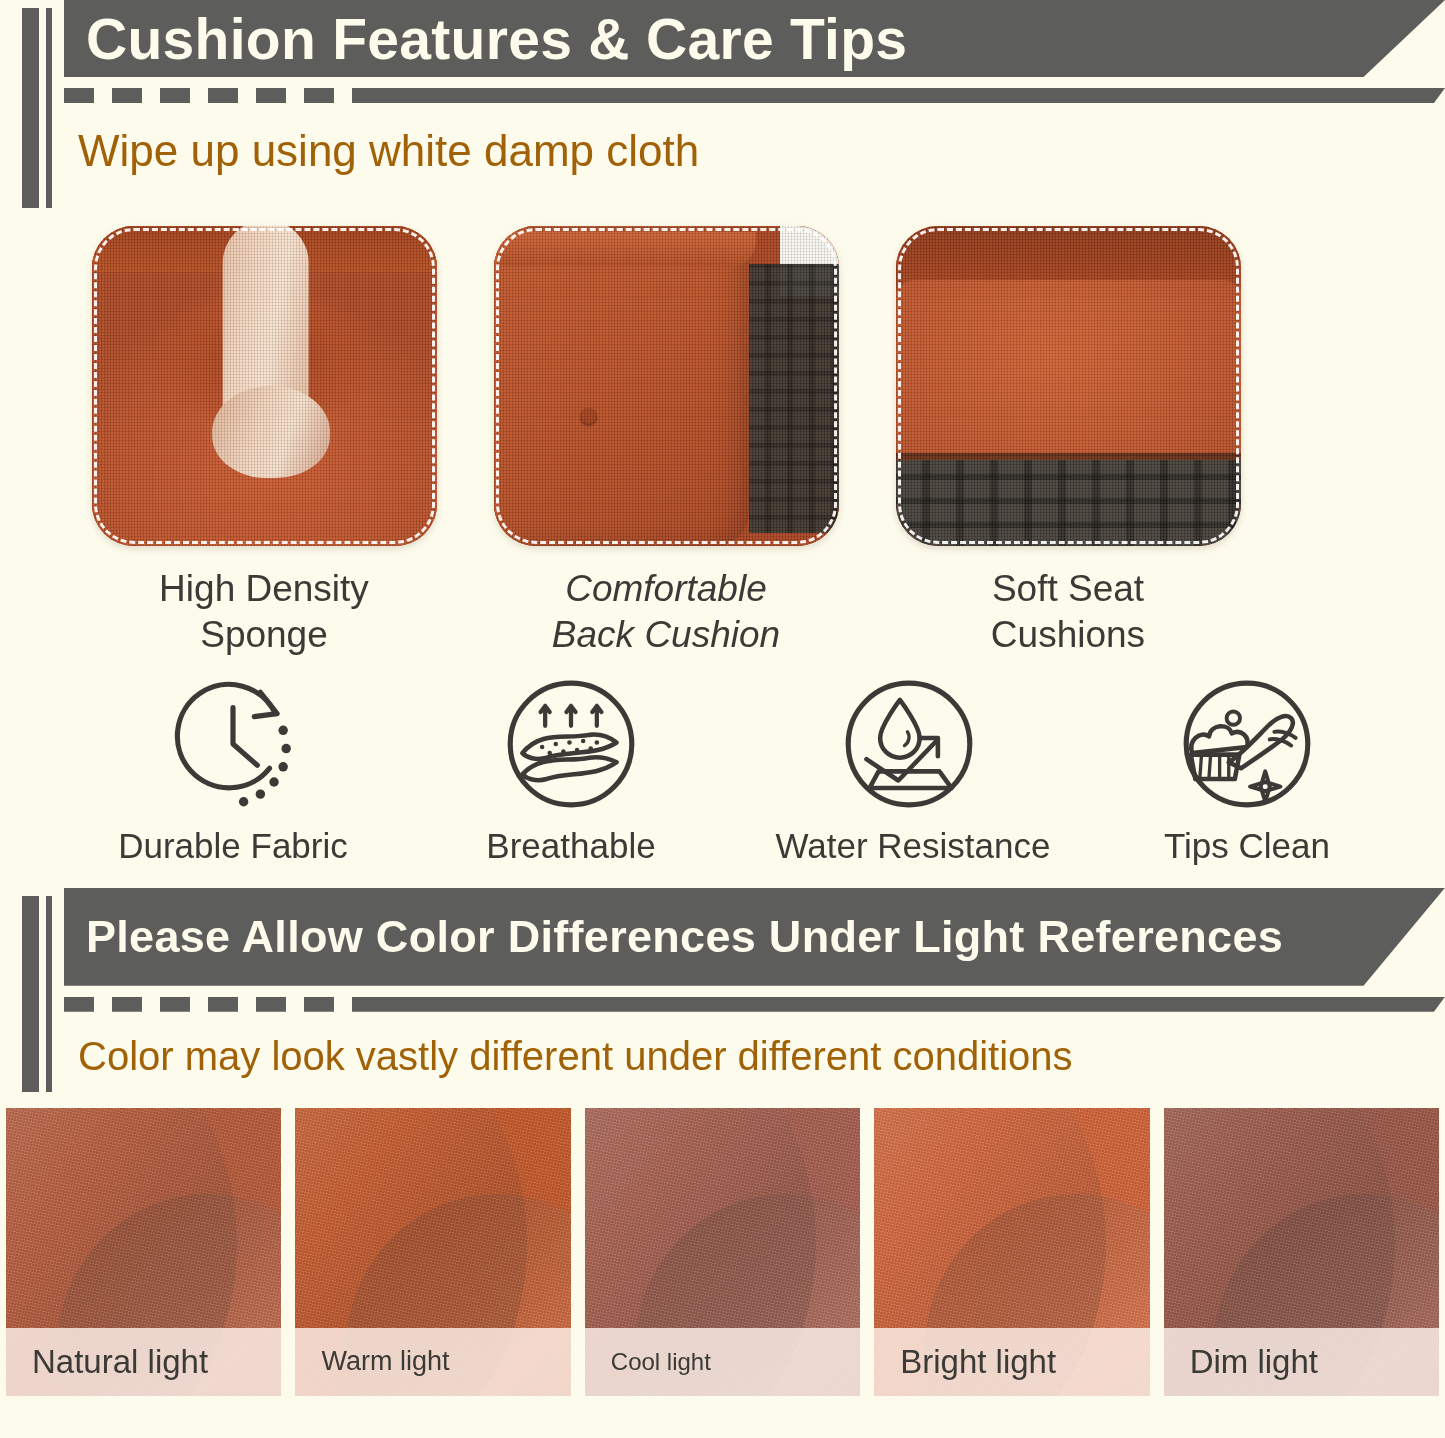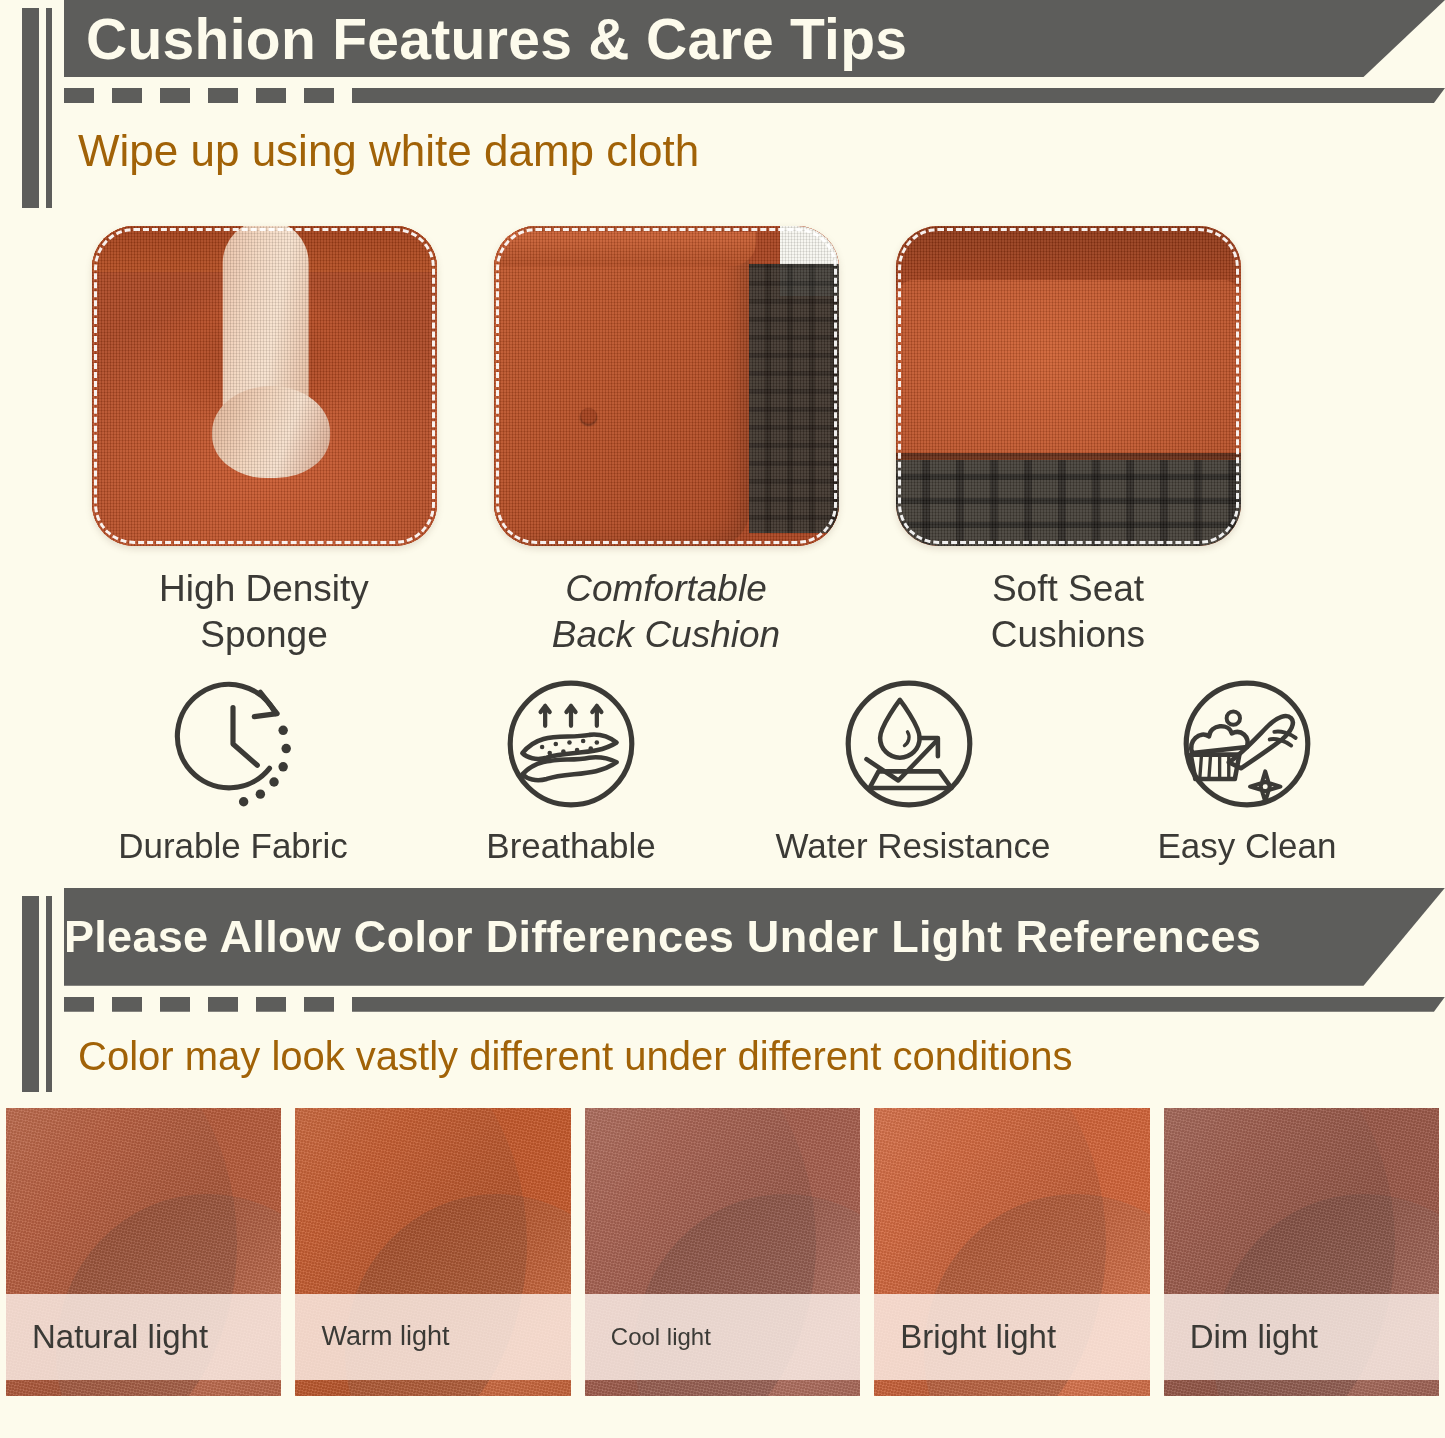--- a/index.html
+++ b/index.html
@@ -271,22 +271,22 @@
   }
   .swatch-fold2 {
     position: absolute;
     left: 18%; top: 30%;
     width: 110%; height: 110%;
     border-radius: 50%;
     background: linear-gradient(140deg, rgba(0,0,0,0.18) 0%, rgba(255,255,255,0.10) 55%, rgba(0,0,0,0.12) 100%);
   }
   .swatch-caption {
     position: absolute;
-    left: 0; right: 0; bottom: 16px;
-    height: 86px;
+    left: 0; right: 0; bottom: 0;
+    height: 68px;
     background: rgba(255,244,238,0.80);
     display: flex;
     align-items: center;
   }
   .swatch-caption span {
     color: #3b3a36;
     padding-left: 26px;
   }
 </style>
 </head>
@@ -418,33 +418,33 @@
       <circle cx="50" cy="50" r="40" fill="none" stroke="#3b3a36" stroke-width="3.4"></circle>
       <circle cx="41" cy="33" r="4.4" fill="none" stroke="#3b3a36" stroke-width="2.6"></circle>
       <path d="M14 56 C11 48 19 41 25 45 C26 37 38 36 40 43 C46 40 52 45 50 52 Z" fill="none" stroke="#3b3a36" stroke-width="3" stroke-linejoin="round"></path>
       <path d="M13 57 L45 57 L42 73 L16 73 Z" fill="none" stroke="#3b3a36" stroke-width="3" stroke-linejoin="round"></path>
       <path d="M20 58 L19 72 M26 58 L25 72 M32 58 L32 72 M38 58 L38 72" stroke="#3b3a36" stroke-width="2.2"></path>
       <path d="M38 62 C45 58 56 46 64 38 C70 32 76 30 79 33 C82 36 79 42 73 47 C64 54 52 62 46 66 Z" fill="none" stroke="#3b3a36" stroke-width="3" stroke-linejoin="round"></path>
       <path d="M68 42 C72 41 78 43 82 46" fill="none" stroke="#3b3a36" stroke-width="2.6" stroke-linecap="round"></path>
       <path d="M65 47 C69 46 75 48 79 51" fill="none" stroke="#3b3a36" stroke-width="2.6" stroke-linecap="round"></path>
       <path d="M62 68 L65 78 L62 88 L59 78 Z M52 78 L62 75 L72 78 L62 81 Z" fill="none" stroke="#3b3a36" stroke-width="2.6" stroke-linejoin="round"></path>
     </svg>
-    <div class="icon-label" style="font-size:35px;">Easy Clean</div>
+    <div class="icon-label" style="font-size:35px;">Tips Clean</div>
   </div>
 
 </div>
 
 <div class="banner-block" style="margin-top:22px;">
   <div class="accent-bars" style="height:196px;">
     <div class="accent-bar-thick"></div>
     <div class="accent-bar-thin"></div>
   </div>
 
   <div class="banner-bar" style="height:98px; width:1381px; clip-path: polygon(0 0, 100% 0, 94.1% 100%, 0 100%);">
-    <div class="banner-title" style="font-size:45px; ">Please Allow Color Differences Under Light References</div>
+    <div class="banner-title" style="font-size:45px; padding-left:22px;">Please Allow Color Differences Under Light References</div>
   </div>
 
   <div class="dash-row" style="margin-top:11px; width:1381px; clip-path: polygon(0 0, 100% 0, 99.2% 100%, 0 100%);">
     <div class="dash"></div>
     <div class="dash"></div>
     <div class="dash"></div>
     <div class="dash"></div>
     <div class="dash"></div>
     <div class="dash"></div>
     <div class="dash-solid"></div>

